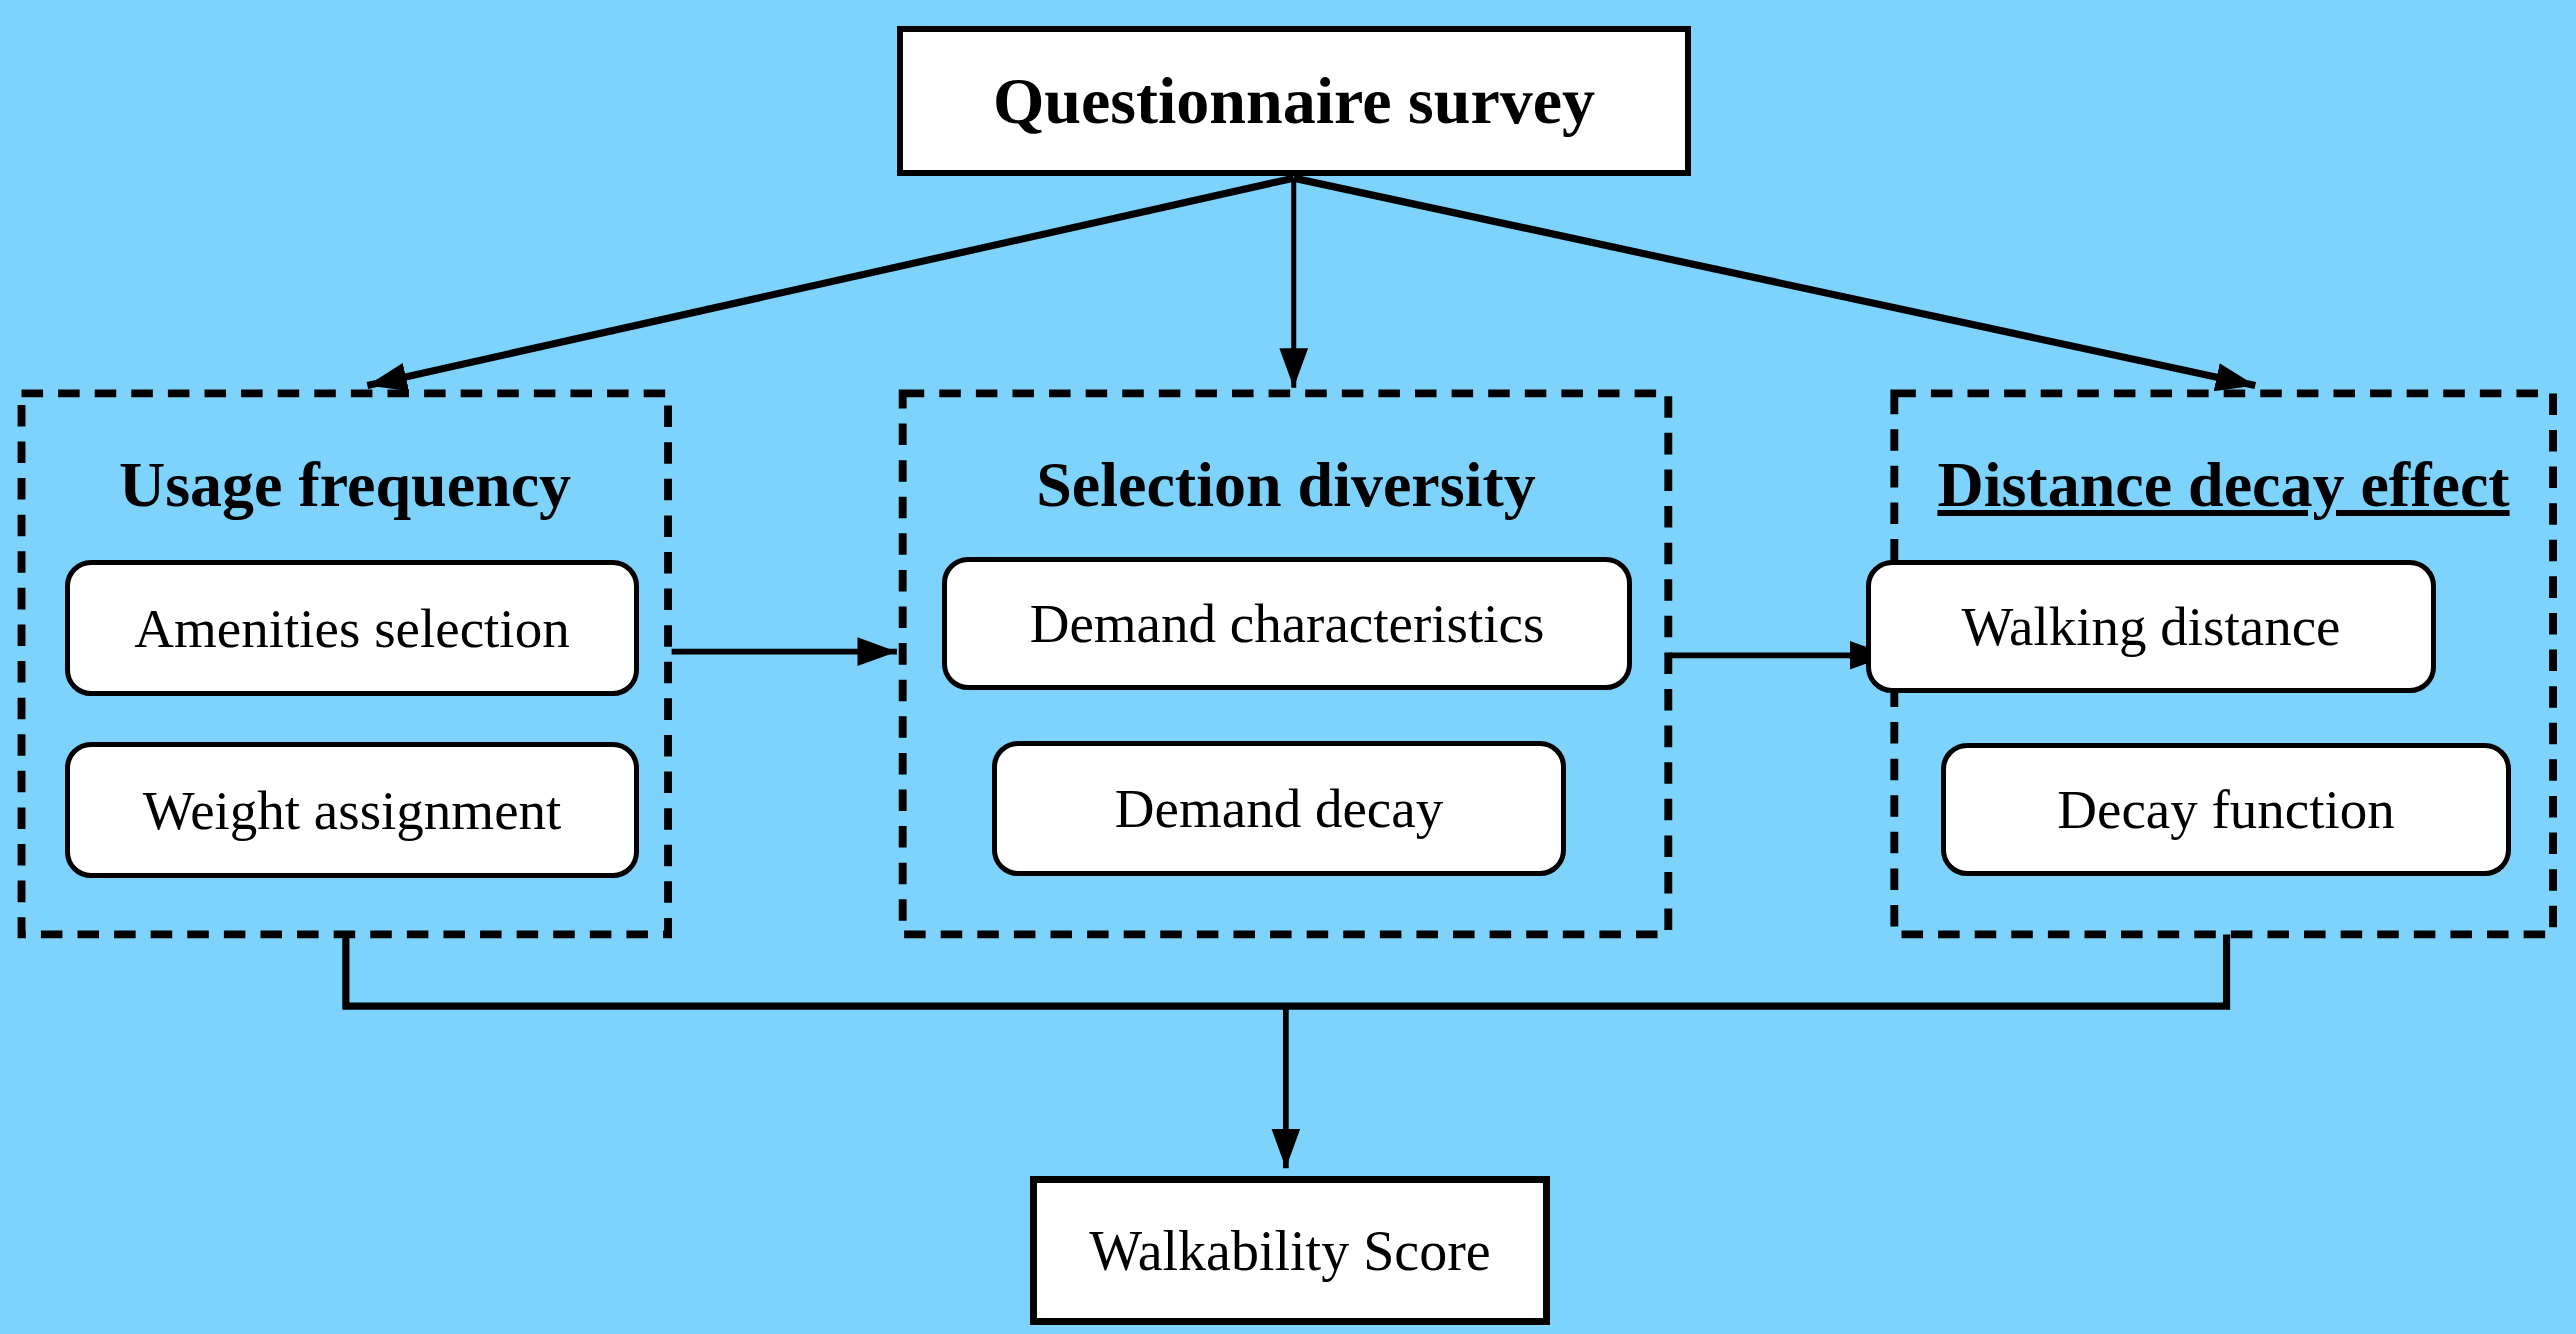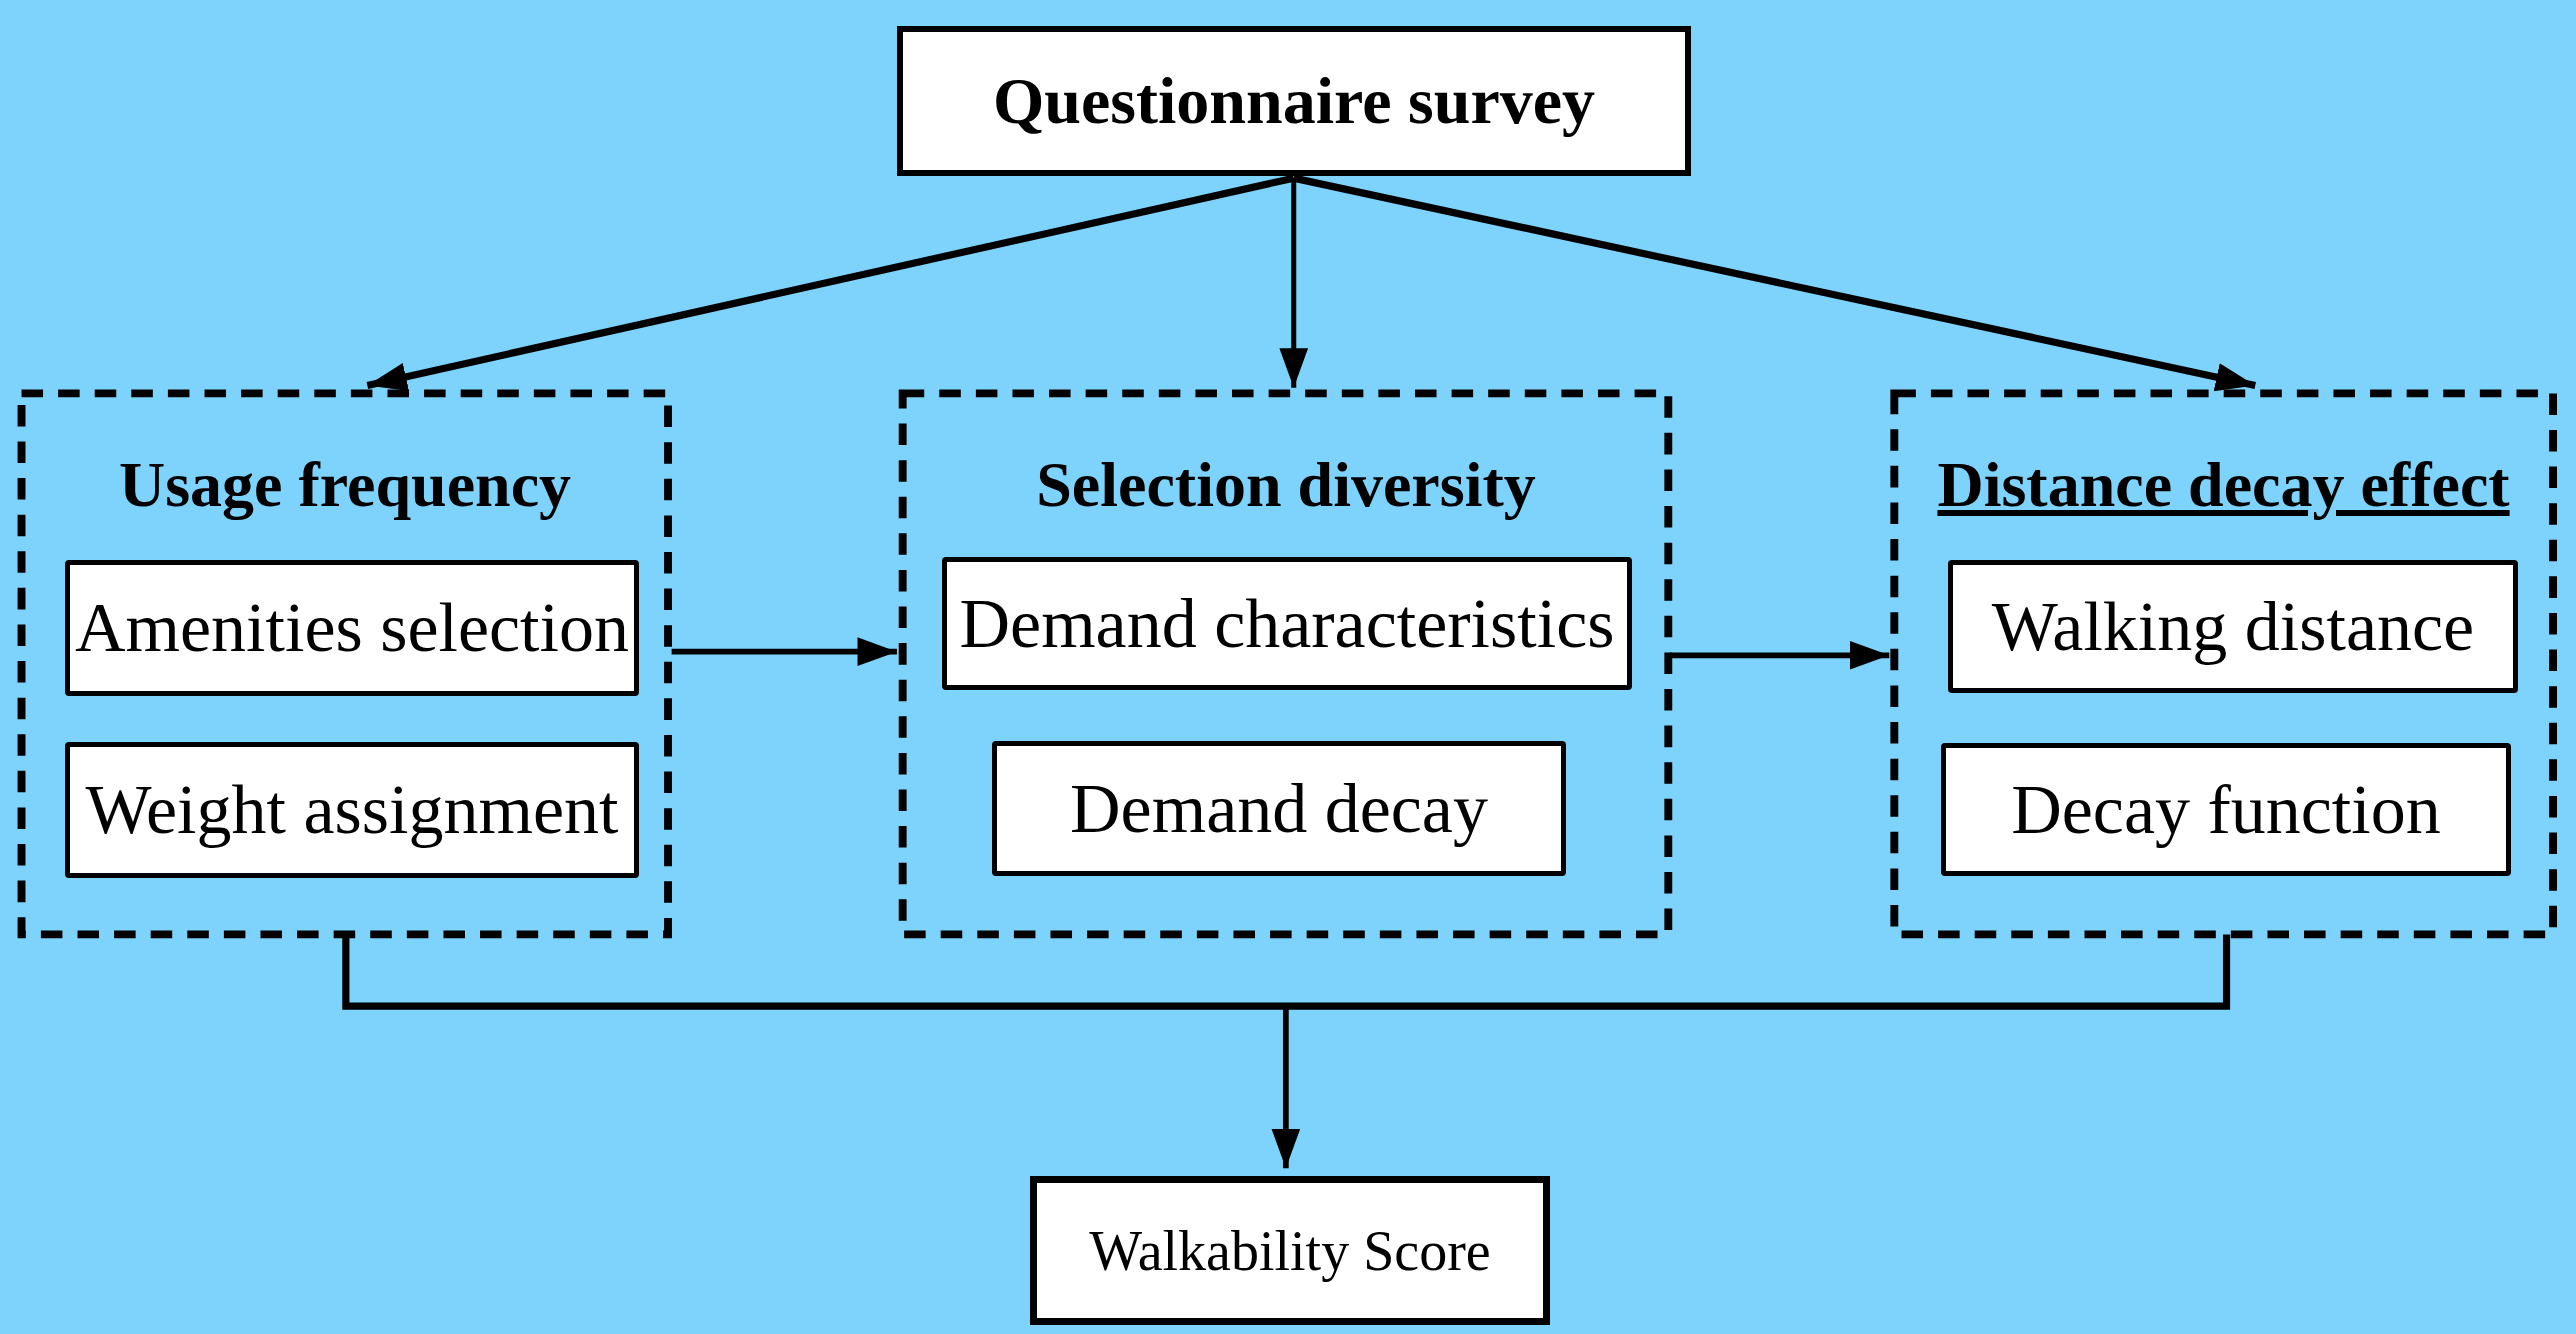--- a/index.html
+++ b/index.html
@@ -34,22 +34,22 @@
     white-space: nowrap;
   }
   .solid-box {
     border: 6.5px solid #000000;
   }
   .result-box {
     border: 7.2px solid #000000;
   }
   .sub-box {
     border: 5.7px solid #000000;
-    border-radius: 4px;
-    font-size: 70px;
+    border-radius: 26px;
+    font-size: 55px;
   }
   .source-label {
     font-size: 66px;
     font-weight: bold;
   }
   .group-title {
     position: absolute;
     display: flex;
     align-items: center;
     justify-content: center;
@@ -103,21 +103,21 @@
 
   <div class="group-title" style="left:903px; top:438px; width:766px; height:93px;">Selection diversity</div>
   <div class="node sub-box" style="left:942px; top:557px; width:690px; height:133px;">
     <span>Demand characteristics</span>
   </div>
   <div class="node sub-box" style="left:992px; top:741px; width:574px; height:135px;">
     <span>Demand decay</span>
   </div>
 
   <div class="group-title" style="left:1894px; top:438px; width:659px; height:93px;text-decoration:underline;">Distance decay effect</div>
-  <div class="node sub-box" style="left:1948px; top:560px; width:570px; height:133px;">
+  <div class="node sub-box" style="left:1866px; top:560px; width:570px; height:133px;">
     <span>Walking distance</span>
   </div>
   <div class="node sub-box" style="left:1941px; top:743px; width:570px; height:133px;">
     <span>Decay function</span>
   </div>
 
   <div class="node result-box" style="left:1030px; top:1176px; width:520px; height:149px;">
     <span class="result-label">Walkability Score</span>
   </div>
 

